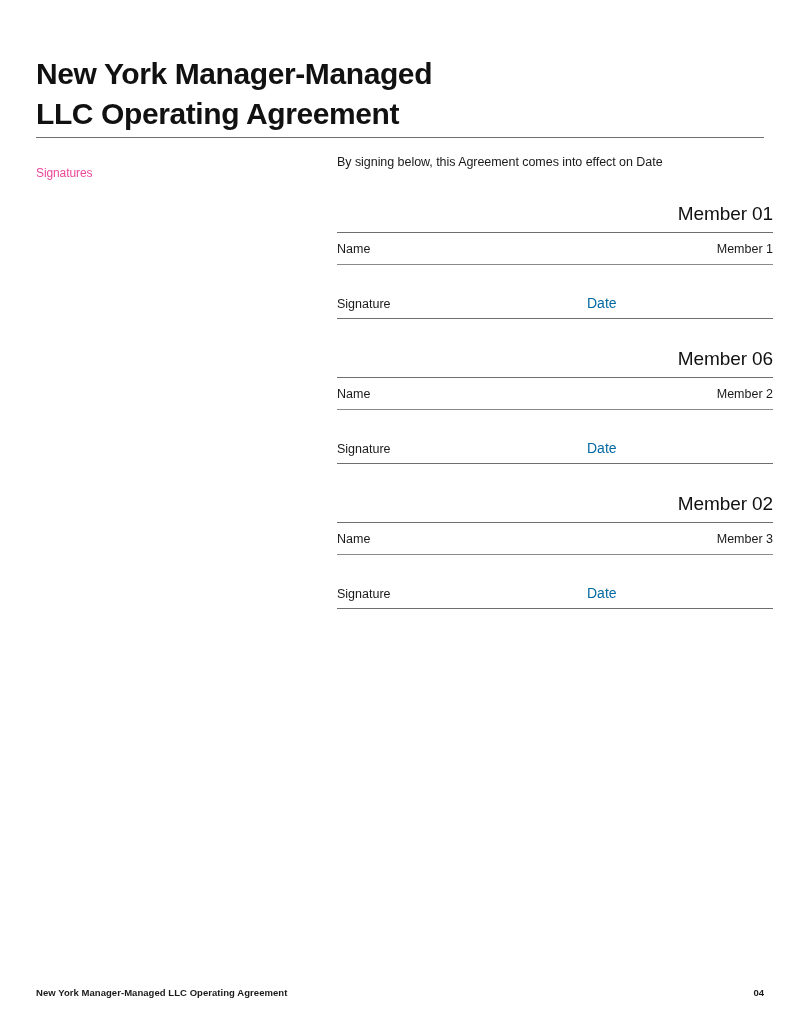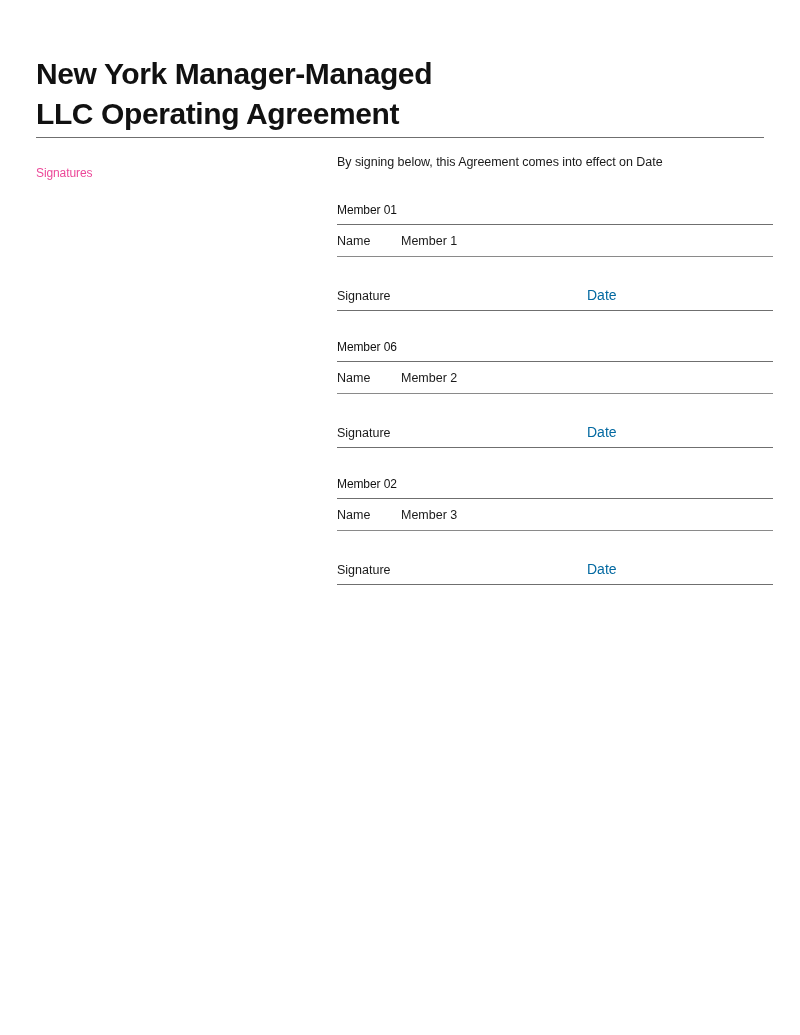--- a/index.html
+++ b/index.html
@@ -80,40 +80,42 @@
 
   
   .member-block {
     margin-top: 29px;
   }
   .member-block:first-of-type {
     margin-top: 31px;
   }
 
   .member-title {
-    font-size: 12px;
+    font-size: 19px;
     font-weight: normal;
     color: #111111;
     letter-spacing: -0.1px;
     padding-bottom: 7px;
+    text-align: right;
   }
 
   .rule {
     width: 100%;
     height: 1px;
     background: #8a8a8a;
   }
   .rule.dark {
     background: #6f6f6f;
   }
 
   .name-row {
     display: flex;
     align-items: baseline;
     padding: 9px 0 8px 0;
+    justify-content: space-between;
   }
   .name-label {
     font-size: 12.5px;
     color: #1a1a1a;
     width: 64px;
     flex: 0 0 64px;
   }
   .name-value {
     font-size: 12.5px;
     color: #1a1a1a;
@@ -224,14 +226,18 @@
         <div class="sign-row">
           <span class="sign-label">Signature</span>
           <span class="date-label">Date</span>
         </div>
         <div class="rule dark"></div>
       </div>
 
     </div>
   </div>
 
+  <div class="footer">
+    <span class="footer-title">New York Manager-Managed LLC Operating Agreement</span>
+    <span class="footer-page">04</span>
+  </div>
 
 </div>
 
 </body></html>

